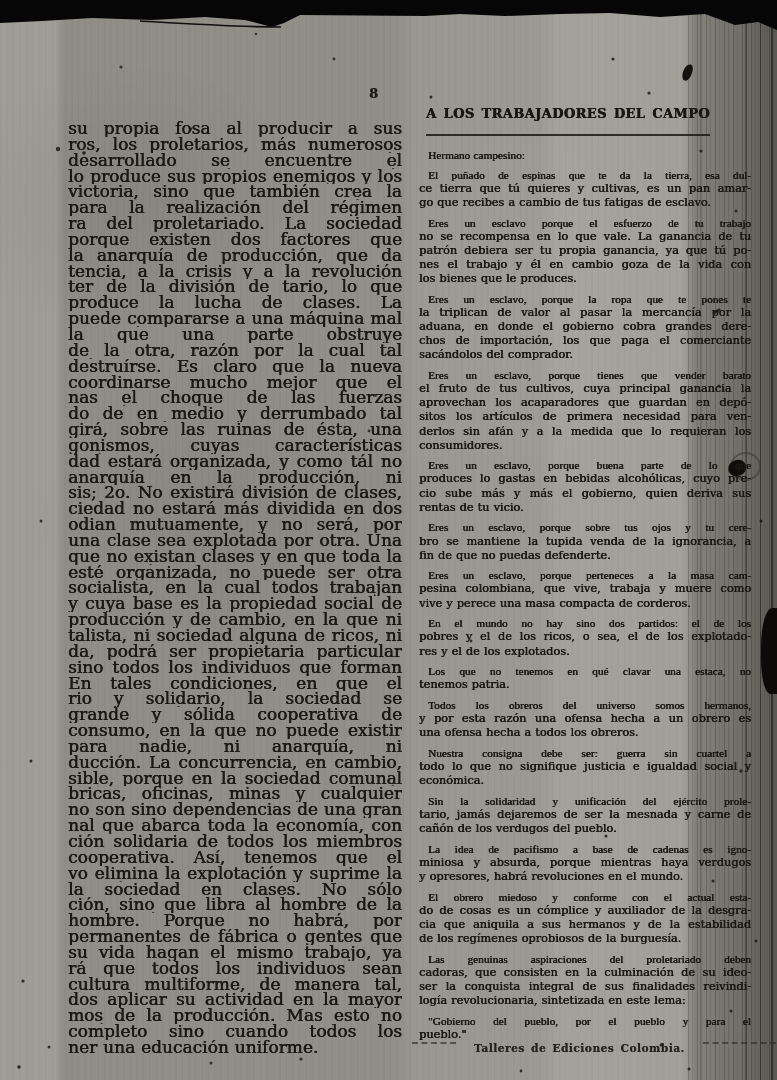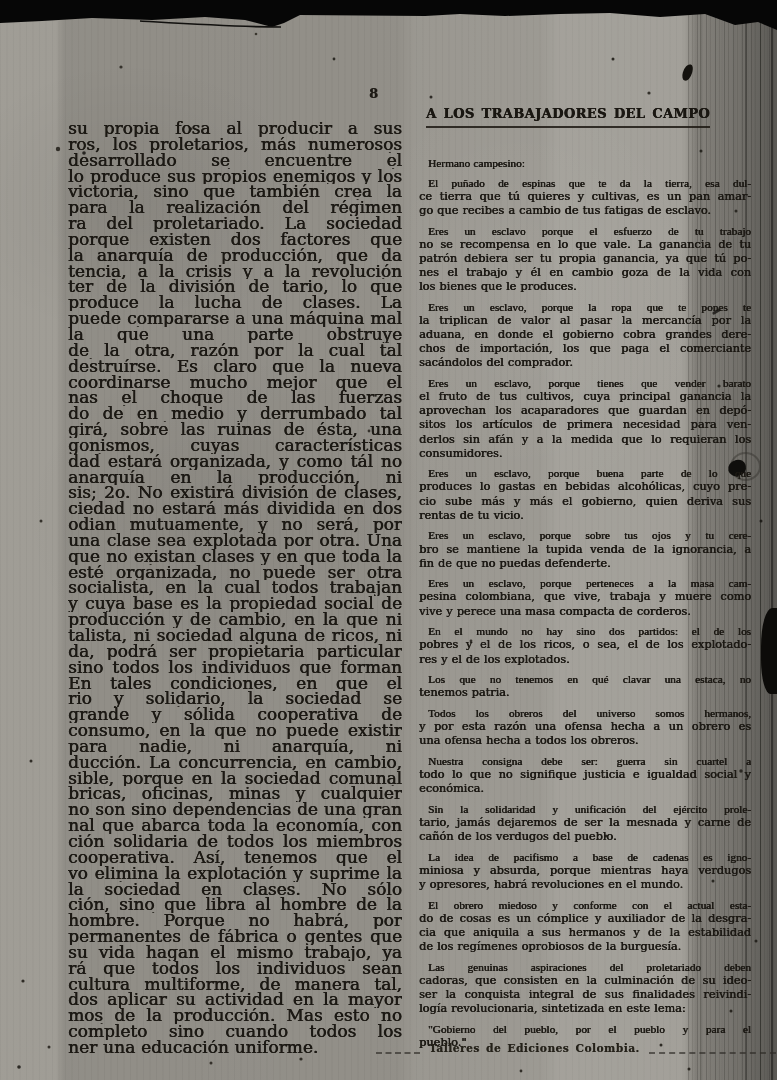--- a/index.html
+++ b/index.html
@@ -75,25 +75,25 @@
     text-shadow:0.45px 0 0 currentColor, 0 0.3px 0.4px rgba(28,23,16,0.55);}
   #col-left{left:68px;top:121px;width:334px;font-size:17px;}
   #col-right{left:419px;top:106px;width:332px;font-size:11.3px;}
   .line{overflow:hidden;text-align:justify;text-align-last:justify;word-spacing:0.5px;}
   #col-left .line{height:15.85px;line-height:15.85px;}
   #col-right .line{height:14.15px;line-height:14.15px;}
   .line.last{text-align-last:left;}
   .line.first{text-indent:9px;font-family:Liberation Serif, serif;}
   #col-left .para{margin-bottom:0;}
   #col-right .para{margin-bottom:5.5px;}
-  #article-heading{display:inline-block;margin:0 0 28px 7px;font-size:13px;font-weight:bold;
+  #article-heading{display:inline-block;margin:0 0 12px 7px;font-size:13px;font-weight:bold;
     letter-spacing:0.4px;word-spacing:2px;border-bottom:2px solid rgba(28,24,18,0.85);
-    padding-bottom:5px;color:#1a1712;}
-  #footer-imprint{position:absolute;left:376px;top:1042px;right:1px;z-index:8;
-    display:flex;align-items:flex-end;gap:9px;color:#242119;}
+    padding-bottom:13px;color:#1a1712;}
+  #footer-imprint{position:absolute;left:412px;top:1042px;right:1px;z-index:8;
+    display:flex;align-items:flex-start;gap:18px;color:#242119;}
   .imprint-dash{border-top:2px dashed rgba(46,43,38,0.65);height:0;}
   #imprint-dash-left{width:44px;}
   #imprint-dash-right{flex:1;}
   #imprint-text{font-size:10.6px;font-weight:bold;letter-spacing:0.5px;word-spacing:2px;white-space:nowrap;
     text-shadow:0.3px 0.3px 0.5px rgba(30,26,20,0.6);}
 </style>
 </head>
 <body>
 
 <div id="page">

